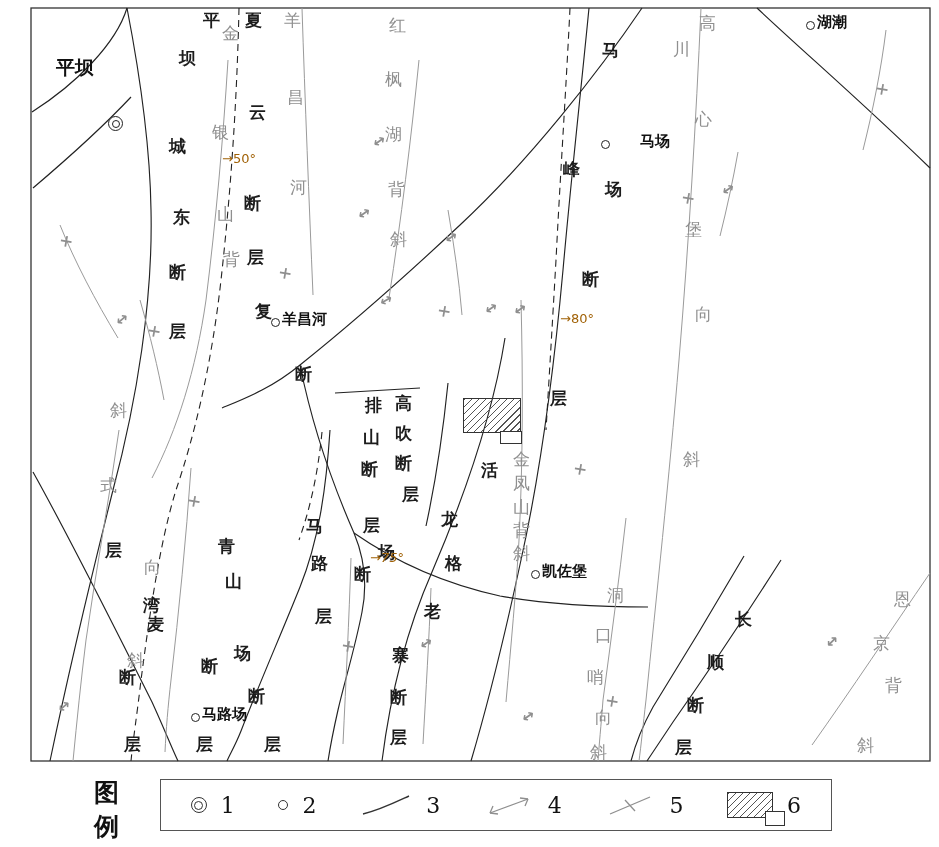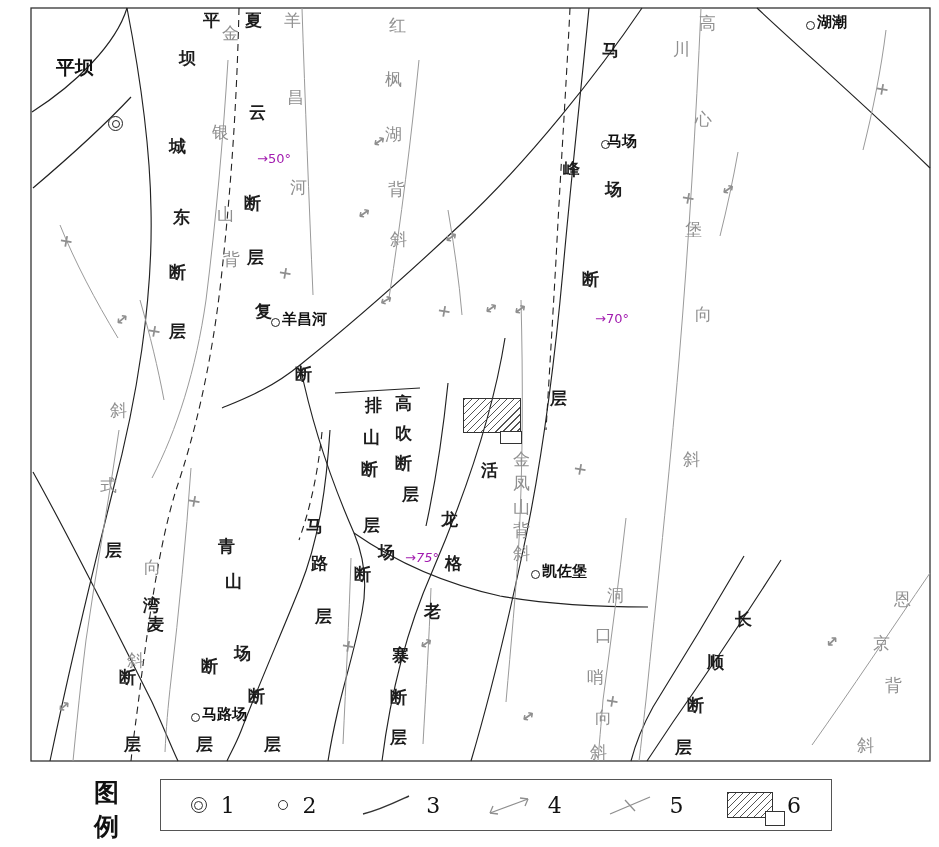--- a/index.html
+++ b/index.html
@@ -18,21 +18,21 @@
   #label-layer{position:absolute;left:0;top:0;width:939px;height:770px;z-index:3;}
   #label-layer span{position:absolute;line-height:1;white-space:nowrap;}
   .map-char{font-size:17px;}
   .fault-char{color:#1c1c1c;font-weight:bold;}
   .fold-char{color:#8f8f8f;font-weight:normal;}
   .marker{width:9px;height:9px;border:1.4px solid #222;border-radius:50%;background:#fff;box-sizing:border-box;}
   .marker-city{width:15px;height:15px;}
   .marker-city::after{content:'';position:absolute;inset:2.5px;border:1.3px solid #222;border-radius:50%;}
   .place-label{font-size:15px;font-weight:bold;color:#111;}
   .place-city{font-size:19px;}
-  .angle{font-size:13px;color:#a21caf;margin-left:35px;}
+  .angle{font-size:13px;color:#a16207;}
   .sym{font-size:15px;color:#8f8f8f;font-weight:bold;}
   .sym-a{letter-spacing:0;transform-origin:center;}
   .sym-x{font-size:15px;}
   
   #legend{position:absolute;left:0;top:770px;width:939px;height:77px;z-index:4;}
   .legend-title{position:absolute;left:94px;top:6px;width:28px;font-size:25px;font-weight:bold;
       color:#111;line-height:1.35;word-break:break-all;}
   #legend-box{position:absolute;left:160px;top:9px;width:672px;height:52px;border:1px solid #555;
       display:flex;align-items:center;justify-content:space-around;padding:0 8px;box-sizing:border-box;}
   .legend-item{display:flex;align-items:center;gap:14px;}
@@ -184,29 +184,29 @@
       <span class="map-char fold-char" style="left: 885px; top: 677px;">背</span>
       <span class="map-char fold-char" style="left: 857px; top: 737px;">斜</span>
       <span class="map-char fold-char" style="left: 100px; top: 477px;">式</span>
       <span class="map-char fold-char" style="left: 144px; top: 559px;">向</span>
       <span class="map-char fold-char" style="left: 127px; top: 652px;">斜</span>
       <span class="marker marker-city" style="left: 108px; top: 116px;"></span>
       <span class="place-label place-city" style="left: 56px; top: 58px;">平坝</span>
       <span class="marker" style="left: 806px; top: 21px;"></span>
       <span class="place-label" style="left: 817px; top: 15px;">湖潮</span>
       <span class="marker" style="left: 601px; top: 140px;"></span>
-      <span class="place-label" style="left: 607px; top: 134px;">马场</span>
+      <span class="place-label" style="left: 640px; top: 134px;">马场</span>
       <span class="marker" style="left: 271px; top: 318px;"></span>
       <span class="place-label" style="left: 282px; top: 312px;">羊昌河</span>
       <span class="marker" style="left: 531px; top: 570px;"></span>
       <span class="place-label" style="left: 542px; top: 564px;">凯佐堡</span>
       <span class="marker" style="left: 191px; top: 713px;"></span>
       <span class="place-label" style="left: 202px; top: 707px;">马路场</span>
       <span class="angle" style="left: 222px; top: 152px;">→50°</span>
-      <span class="angle" style="left: 560px; top: 312px;">→70°</span>
+      <span class="angle" style="left: 560px; top: 312px;">→80°</span>
       <span class="angle" style="left: 370px; top: 551px; font-style: italic;">→75°</span>
       <span class="sym sym-a" style="left: 373px; top: 134px; transform: rotate(-35deg);">↔</span>
       <span class="sym sym-a" style="left: 358px; top: 206px; transform: rotate(-35deg);">↔</span>
       <span class="sym sym-a" style="left: 380px; top: 293px; transform: rotate(-30deg);">↔</span>
       <span class="sym sym-a" style="left: 445px; top: 230px; transform: rotate(-35deg);">↔</span>
       <span class="sym sym-a" style="left: 485px; top: 301px; transform: rotate(-35deg);">↔</span>
       <span class="sym sym-a" style="left: 514px; top: 302px; transform: rotate(-35deg);">↔</span>
       <span class="sym sym-a" style="left: 722px; top: 182px; transform: rotate(-35deg);">↔</span>
       <span class="sym sym-a" style="left: 116px; top: 312px; transform: rotate(-40deg);">↔</span>
       <span class="sym sym-a" style="left: 420px; top: 636px; transform: rotate(-35deg);">↔</span>

